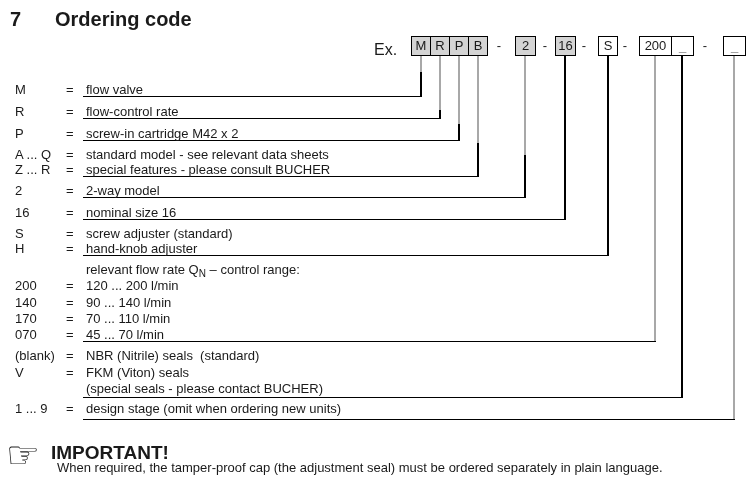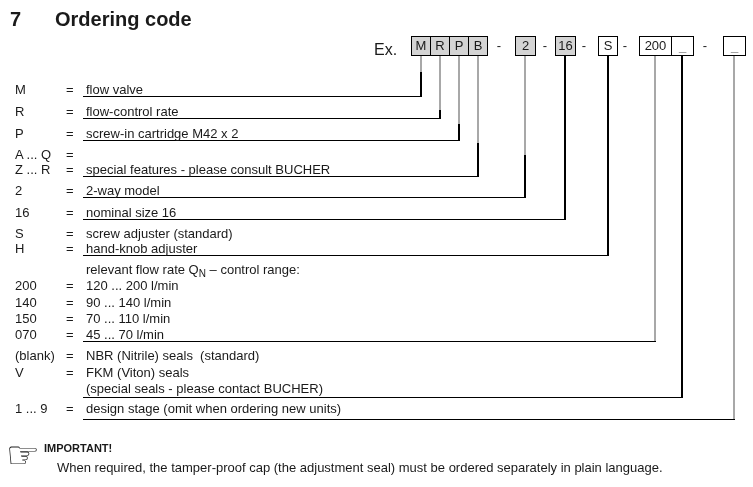--- a/index.html
+++ b/index.html
@@ -31,21 +31,21 @@
   .v-200,.v-design{background:var(--leader_gray,#a8a8a8);}
   .ul{position:absolute;left:83px;height:1px;background:#000;}
   
   .row{position:absolute;left:0;width:753px;height:16px;font-size:13px;line-height:15px;}
   .code{position:absolute;left:15px;white-space:pre;}
   .eq{position:absolute;left:66px;}
   .desc{position:absolute;left:86px;white-space:pre;}
   .desc sub,.subn{font-size:10px;vertical-align:-3px;}
   
   .hand{position:absolute;left:6px;top:436px;font-size:38px;line-height:38px;}
-  .imp-title{position:absolute;left:44px;top:442px;font-size:11px;font-weight:bold;}
+  .imp-title{position:absolute;left:51px;top:442px;font-size:19px;font-weight:bold;}
   .imp-text{position:absolute;left:57px;top:460px;font-size:13px;white-space:pre;}
 </style>
 </head>
 <body>
 
 <div id="page">
 
   <div class="title-row">
     <span class="sec-num">7</span>
     <span class="sec-title">Ordering code</span>
@@ -102,20 +102,21 @@
     <span class="desc">flow-control rate</span>
   </div>
   <div class="row" style="top:126px">
     <span class="code">P</span>
     <span class="eq">=</span>
     <span class="desc">screw-in cartridge M42 x 2</span>
   </div>
   <div class="row" style="top:147px">
     <span class="code">A ... Q</span>
     <span class="eq">=</span>
+    <span class="desc">standard model - see relevant data sheets</span>
   </div>
   <div class="row" style="top:162px">
     <span class="code">Z ... R</span>
     <span class="eq">=</span>
     <span class="desc">special features - please consult BUCHER</span>
   </div>
   <div class="row" style="top:183px">
     <span class="code">2</span>
     <span class="eq">=</span>
     <span class="desc">2-way model</span>
@@ -144,21 +145,21 @@
     <span class="code">200</span>
     <span class="eq">=</span>
     <span class="desc">120 ... 200 l/min</span>
   </div>
   <div class="row" style="top:295px">
     <span class="code">140</span>
     <span class="eq">=</span>
     <span class="desc">90 ... 140 l/min</span>
   </div>
   <div class="row" style="top:311px">
-    <span class="code">150</span>
+    <span class="code">170</span>
     <span class="eq">=</span>
     <span class="desc">70 ... 110 l/min</span>
   </div>
   <div class="row" style="top:327px">
     <span class="code">070</span>
     <span class="eq">=</span>
     <span class="desc">45 ... 70 l/min</span>
   </div>
   <div class="row" style="top:348px">
     <span class="code">(blank)</span>

